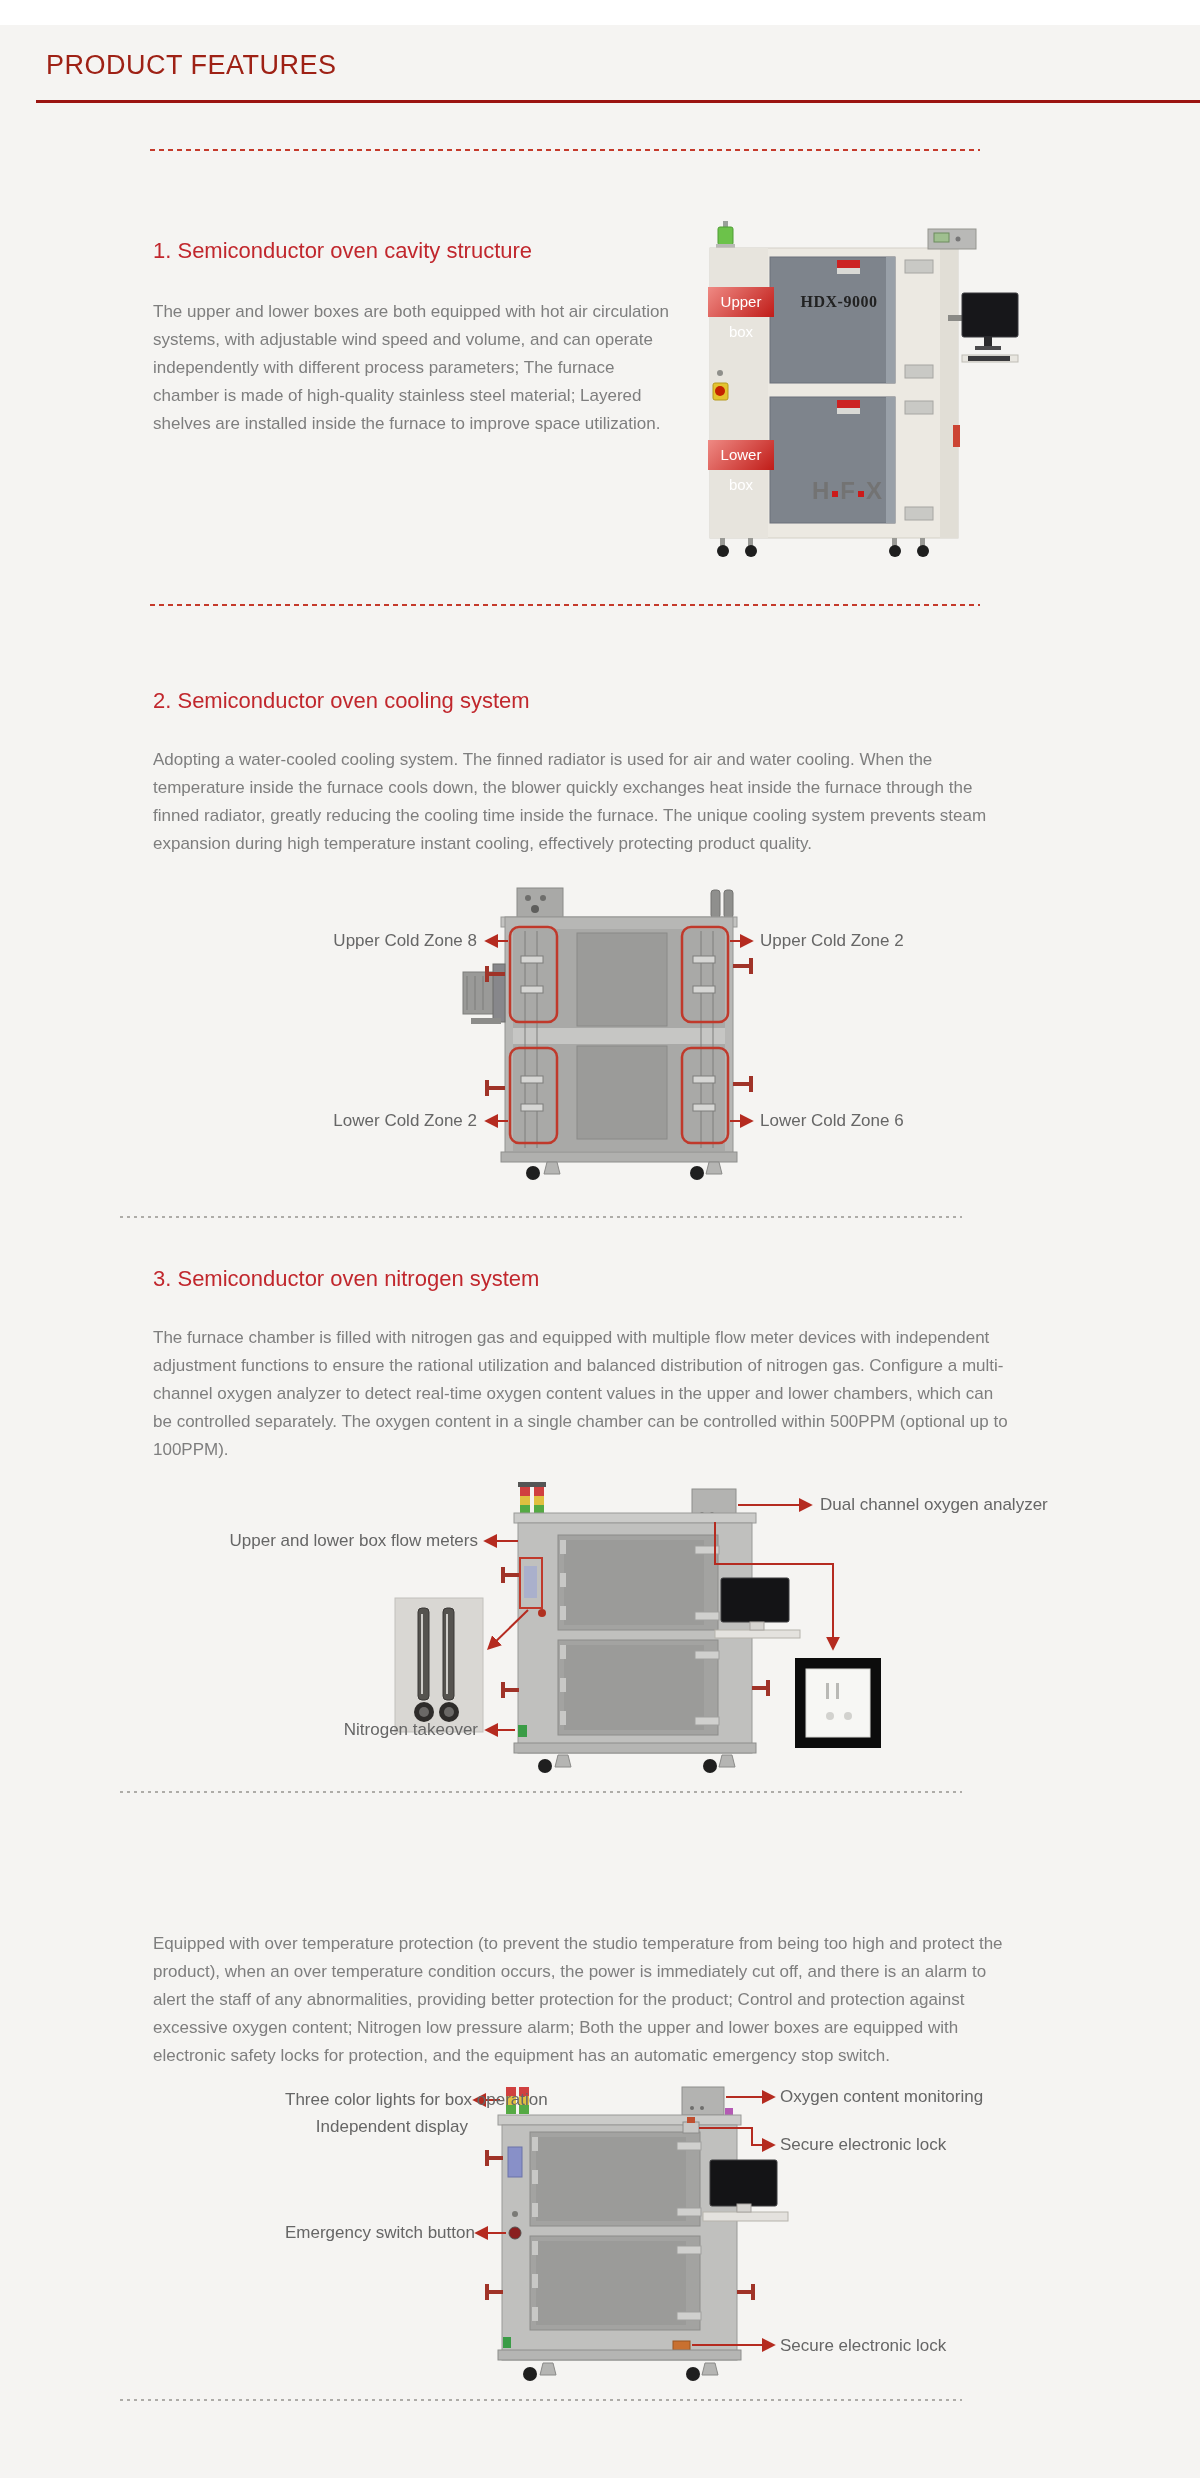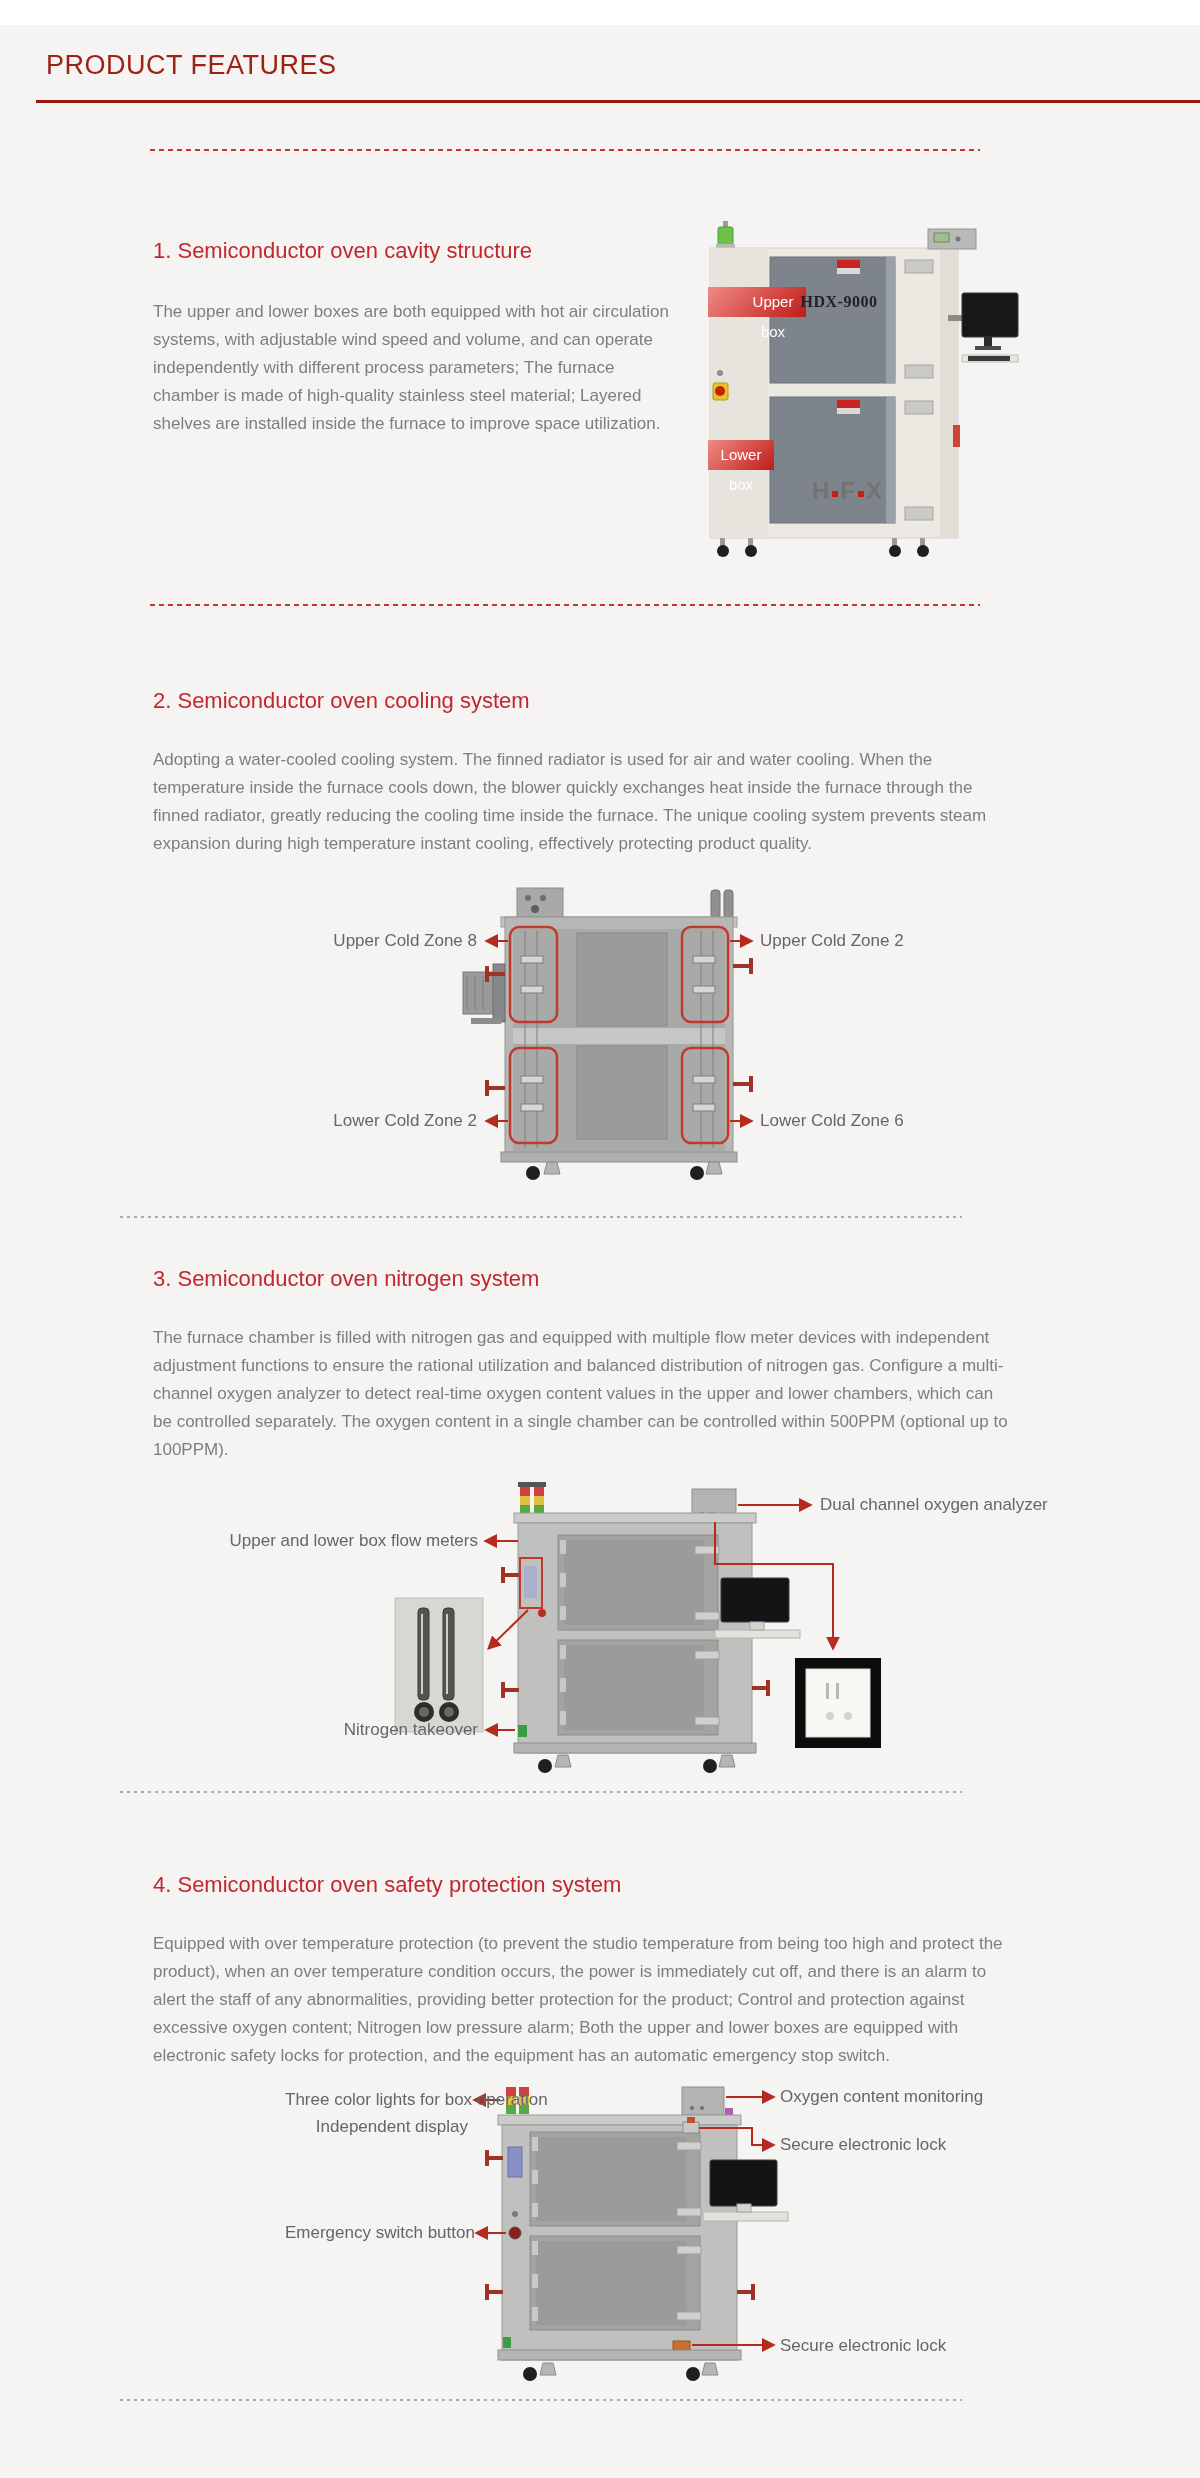--- a/index.html
+++ b/index.html
@@ -96,21 +96,21 @@
         <rect x="30" y="323" width="5" height="9" fill="#9a9a96"></rect>
           <circle cx="33" cy="336" r="6"></circle>
         <rect x="58" y="323" width="5" height="9" fill="#9a9a96"></rect>
           <circle cx="61" cy="336" r="6"></circle>
         <rect x="202" y="323" width="5" height="9" fill="#9a9a96"></rect>
           <circle cx="205" cy="336" r="6"></circle>
         <rect x="230" y="323" width="5" height="9" fill="#9a9a96"></rect>
           <circle cx="233" cy="336" r="6"></circle>
       </g>
     </svg>
-    <div class="banner" style="left:18px;top:72px;padding-left:32px;">Upper box</div>
+    <div class="banner" style="left:18px;top:72px;">Upper box</div>
     <div class="banner" style="left:18px;top:225px;">Lower box</div>
     <div class="model-txt" style="left:104px;top:78px;width:90px;text-align:center;">HDX-9000</div>
     <div class="brand" style="left:122px;top:262px;"><span>H</span><span class="bdot"></span><span>F</span><span class="bdot"></span><span>X</span></div>
   </div>
 
   <div class="abs dash-red" style="left:150px;top:604px;width:830px;"></div>
 
   <div class="abs sec-h" style="left:153px;top:688px;">2. Semiconductor oven cooling system</div>
   <div class="abs sec-p" style="left:153px;top:746px;width:848px;">Adopting a water-cooled cooling system. The finned radiator is used for air and water cooling. When the temperature inside the furnace cools down, the blower quickly exchanges heat inside the furnace through the finned radiator, greatly reducing the cooling time inside the furnace. The unique cooling system prevents steam expansion during high temperature instant cooling, effectively protecting product quality.</div>
 
@@ -315,21 +315,20 @@
         <line x1="325" y1="252" x2="297" y2="252" marker-end="url(#m3)"></line>
       </g>
     </svg>
     <div class="fig-label" style="left:630px;top:17px;">Dual channel oxygen analyzer</div>
     <div class="fig-label r" style="left:0;top:53px;width:288px;">Upper and lower box flow meters</div>
     <div class="fig-label r" style="left:0;top:242px;width:288px;">Nitrogen takeover</div>
   </div>
 
   <div class="abs dash-gray" style="left:120px;top:1791px;width:842px;"></div>
 
-  <div class="abs sec-h" style="left:153px;top:1872px;">4. Semiconductor oven safety protection system</div>
   <div class="abs sec-p" style="left:153px;top:1930px;width:862px;">Equipped with over temperature protection (to prevent the studio temperature from being too high and protect the product), when an over temperature condition occurs, the power is immediately cut off, and there is an alarm to alert the staff of any abnormalities, providing better protection for the product; Control and protection against excessive oxygen content; Nitrogen low pressure alarm; Both the upper and lower boxes are equipped with electronic safety locks for protection, and the equipment has an automatic emergency stop switch.</div>
 
   <div class="fig" style="left:285px;top:2084px;width:680px;height:314px;">
     <svg width="680" height="314" viewBox="0 0 680 314">
       <defs>
         <marker id="m4" viewBox="0 0 10 10" refX="8" refY="5" markerWidth="7" markerHeight="7" orient="auto-start-reverse">
           <path d="M0,0L10,5L0,10z" fill="#b52b20"></path>
         </marker>
       </defs>
 

